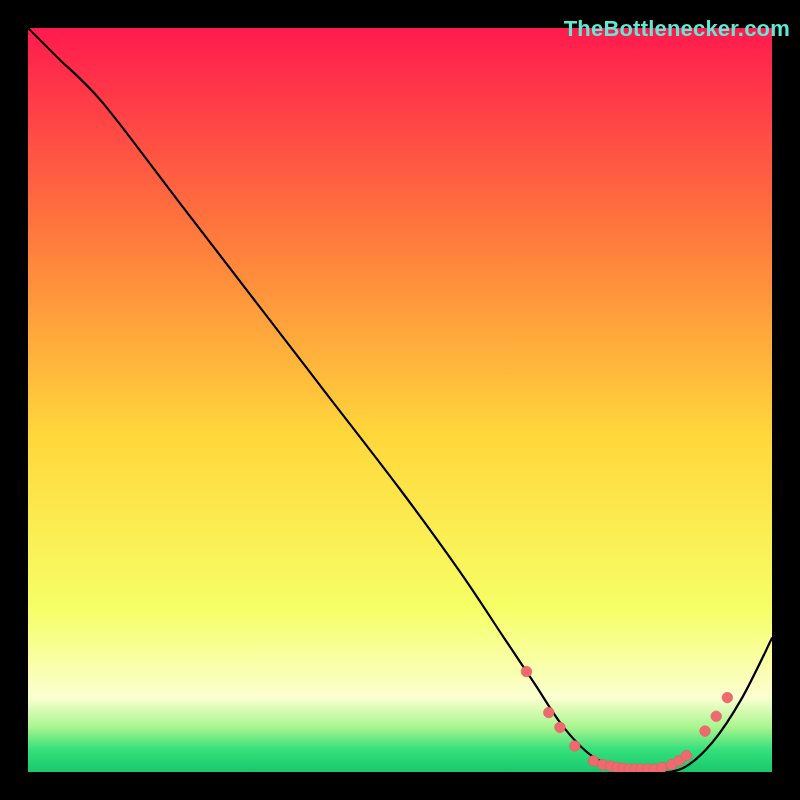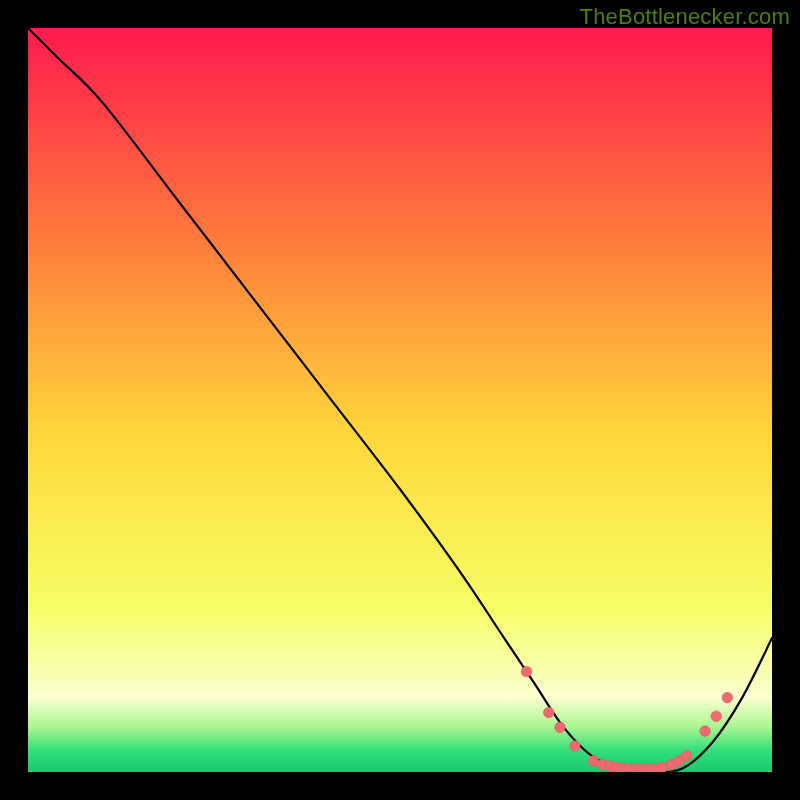--- a/index.html
+++ b/index.html
@@ -12,25 +12,25 @@
     font-family: Arial, Helvetica, sans-serif;
   }
   .frame {
     position: relative;
     width: 800px;
     height: 800px;
     background: #000;
   }
   .watermark {
     position: absolute;
-    top: 4px;
+    top: 16px;
     right: 10px;
-    color: #4d7c0f;
+    color: #5eead4;
     font-size: 22px;
-    font-weight: 400;
+    font-weight: 700;
     letter-spacing: 0.2px;
     z-index: 3;
     user-select: none;
   }
   .plot-area {
     position: absolute;
     left: 28px;
     top: 28px;
     width: 744px;
     height: 744px;

